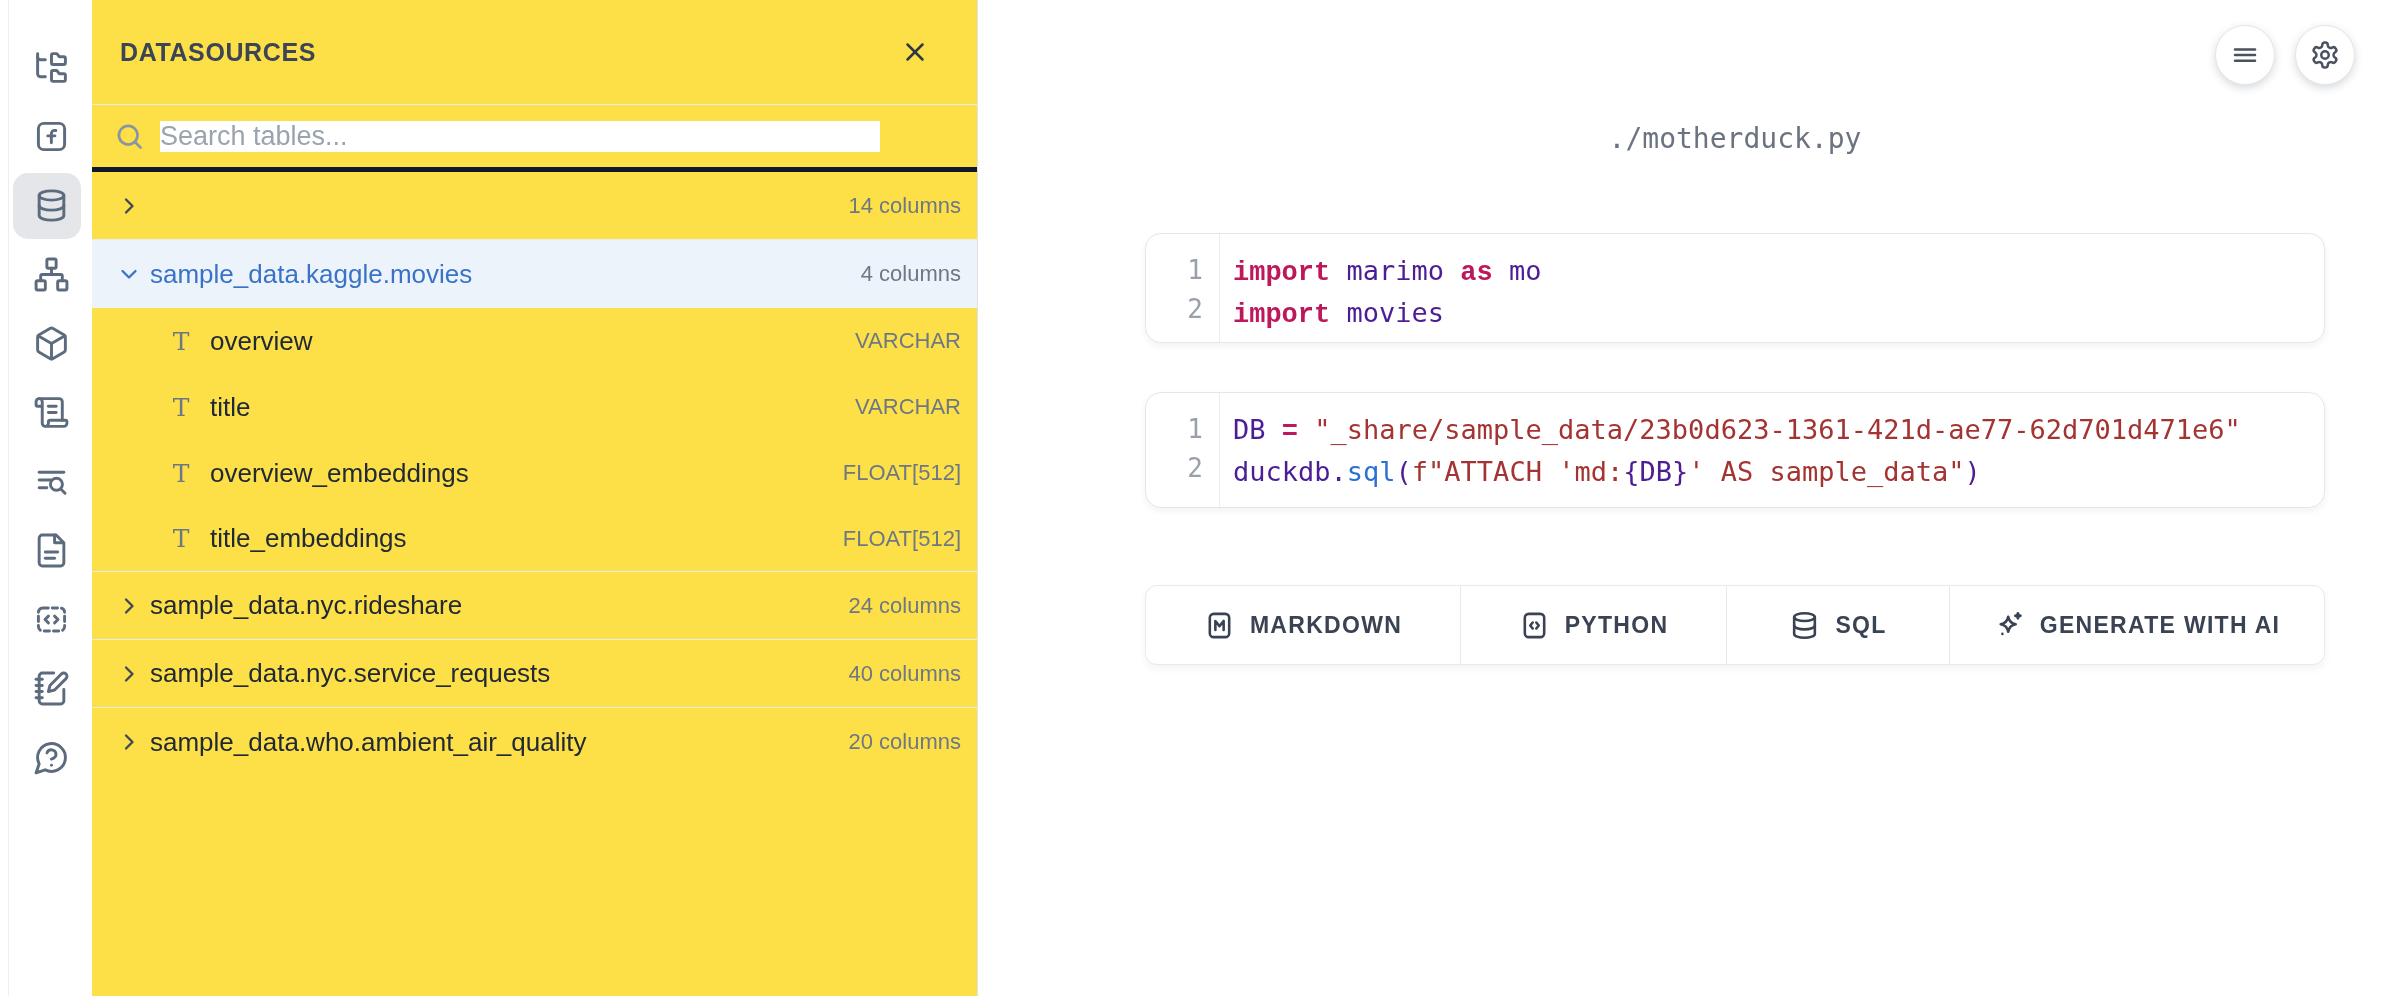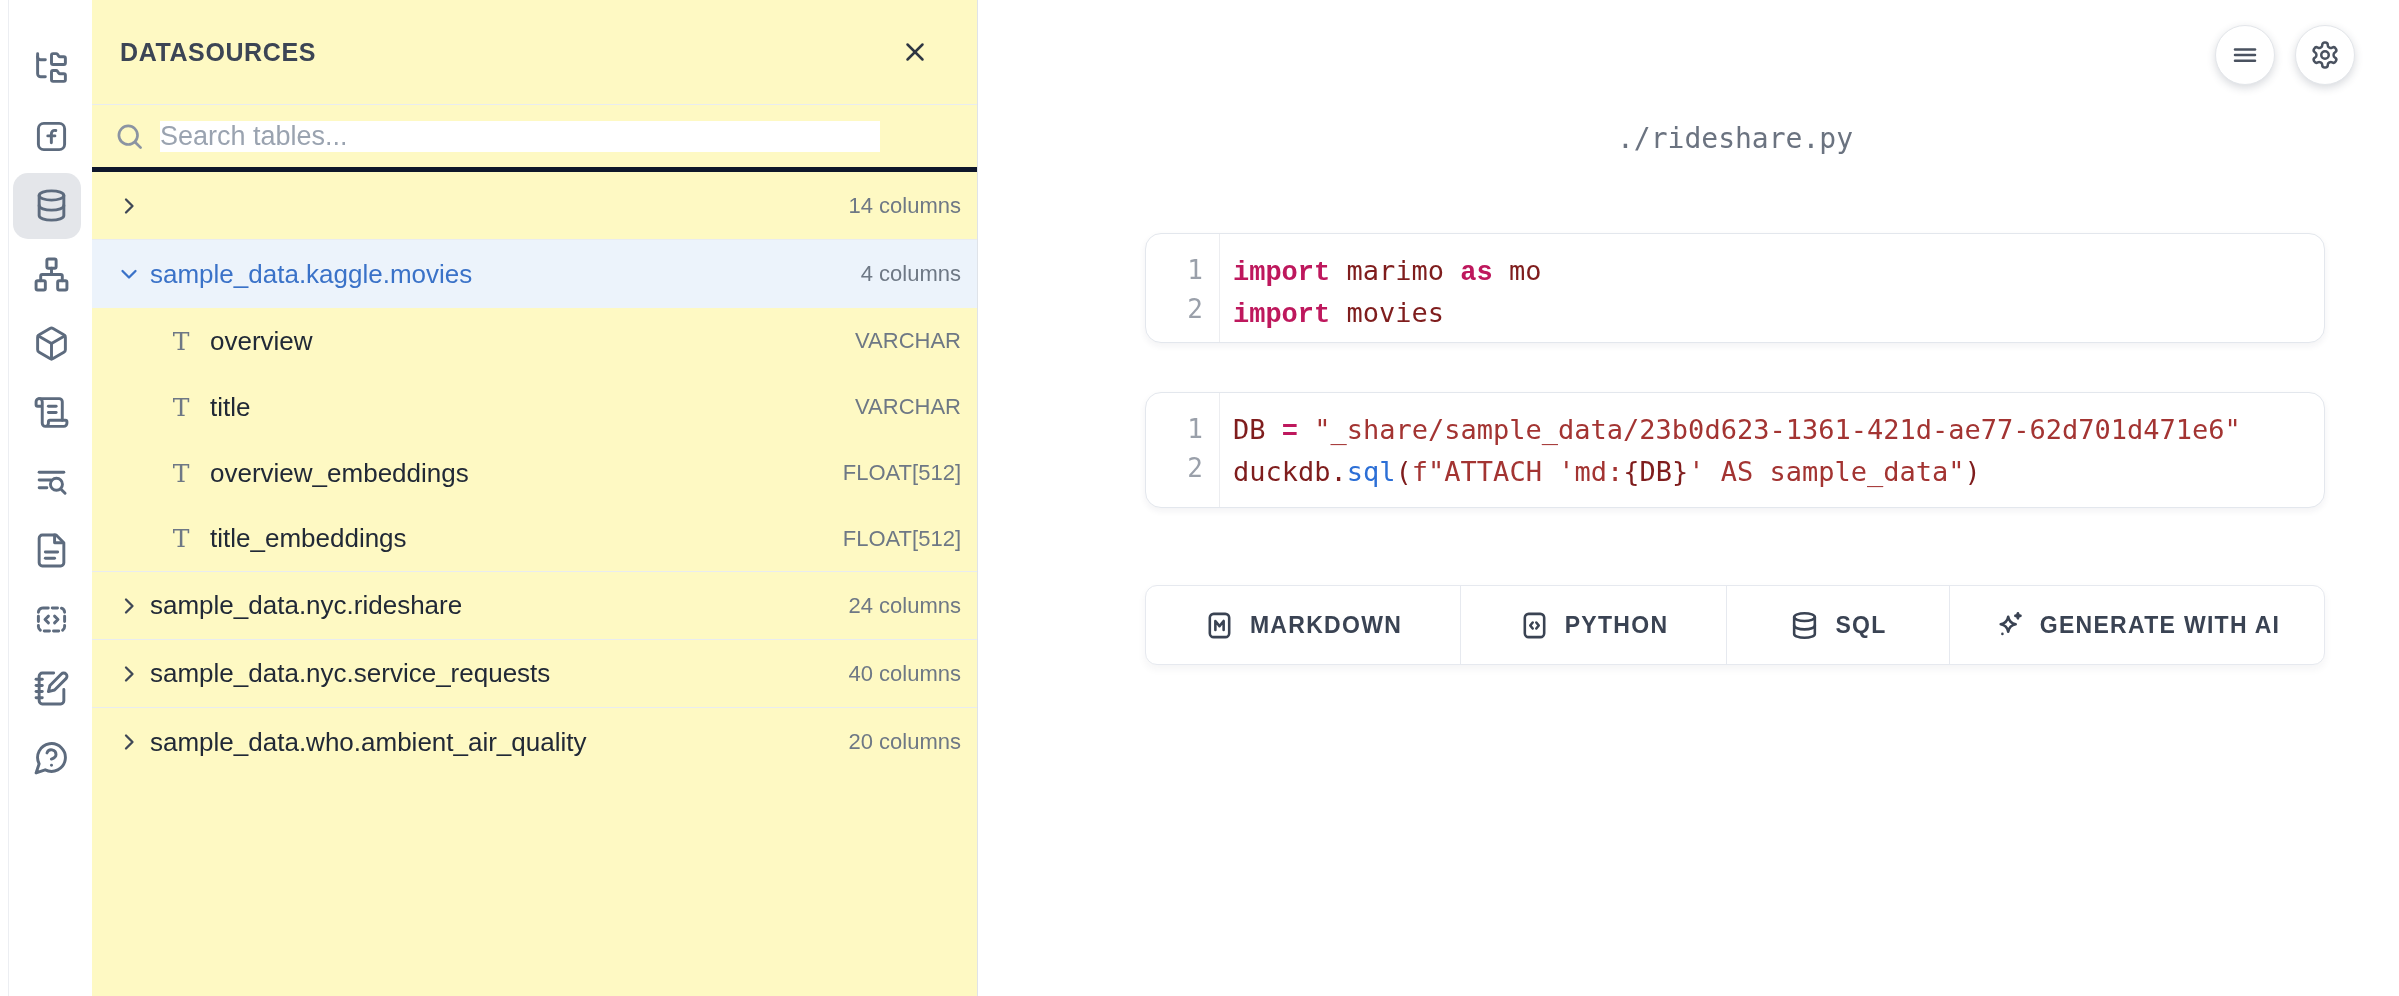--- a/index.html
+++ b/index.html
@@ -12,21 +12,21 @@
   .rail-item { position:absolute; left:0; width:84px; height:69px;
                display:flex; align-items:center; justify-content:center; cursor:pointer; }
   .rail-item svg { width:37px; height:37px; stroke:#5d6b7e; fill:none;
                    stroke-width:1.9; stroke-linecap:round; stroke-linejoin:round; }
   .rail-item.active::before { content:""; position:absolute; left:4px; top:2px;
                width:68px; height:66px; background:#e4e6ea; border-radius:15px; }
   .rail-item svg { position:relative; z-index:1; }
 
   
   .panel { position:absolute; left:92px; top:0; width:886px; height:996px;
-           background:#fef9c3; border-right:1px solid #dfe3e9; }
+           background:#fde047; border-right:1px solid #dfe3e9; }
   .panel-header { height:105px; display:flex; align-items:center;
                   justify-content:space-between; padding:0 40px 0 28px;
                   border-bottom:1px solid #e9ecf0; }
   .panel-title { font-size:25px; font-weight:bold; color:#3c4555; letter-spacing:0.6px; }
   .close-btn { width:44px; height:44px; display:flex; align-items:center;
                justify-content:center; cursor:pointer; background:none; border:none; }
   .close-btn svg { width:30px; height:30px; stroke:#2f3743; stroke-width:2;
                    stroke-linecap:round; fill:none; }
 
   .search-row { height:67px; display:flex; align-items:center;
@@ -76,21 +76,21 @@
   .gutter { width:74px; padding:17px 16px 0 0; text-align:right;
             border-right:1px solid #ecedf0; flex:none; }
   .ln { font-family:"DejaVu Sans Mono", monospace; font-size:26px; color:#9aa0aa;
         line-height:39px; }
   .code { padding:17px 0 0 13px; }
   .cl { font-family:"DejaVu Sans Mono", monospace; font-size:27px; line-height:39px;
         white-space:pre; color:#15181d; }
   .tok-kw  { color:#be185d; font-weight:bold;font-family:Liberation Mono, monospace; }
   .tok-str { color:#a33432; }
   .tok-fn  { color:#2c6fd6; }
-  .tok-txt { color:#7f1d1d; }
+  .tok-txt { color:#4c1d95; }
 
   .add-row { position:absolute; left:166px; top:585px; width:1180px; height:80px;
              background:#ffffff; border:1px solid #e6e9ef; border-radius:12px;
              box-shadow:0 4px 9px rgba(30,40,60,0.05); display:flex; overflow:hidden; }
   .add-seg { display:flex; align-items:center; justify-content:center; gap:15px;
              cursor:pointer; border-right:1px solid #e6e9ef; }
   .add-seg:last-child { border-right:none; }
   .seg-0 { flex:265; } .seg-1 { flex:314; } .seg-2 { flex:222; } .seg-3 { flex:374; }
   .add-seg svg { width:31px; height:31px; stroke:#3a4353; stroke-width:2;
                  fill:none; stroke-linecap:round; stroke-linejoin:round; flex:none; }
@@ -297,21 +297,21 @@
       </svg>
     </button>
     <button class="circle-btn">
       <svg viewBox="0 0 24 24">
         <path d="M12.22 2h-.44a2 2 0 0 0-2 2v.18a2 2 0 0 1-1 1.73l-.43.25a2 2 0 0 1-2 0l-.15-.08a2 2 0 0 0-2.73.73l-.22.38a2 2 0 0 0 .73 2.73l.15.1a2 2 0 0 1 1 1.72v.51a2 2 0 0 1-1 1.74l-.15.09a2 2 0 0 0-.73 2.73l.22.38a2 2 0 0 0 2.73.73l.15-.08a2 2 0 0 1 2 0l.43.25a2 2 0 0 1 1 1.73V20a2 2 0 0 0 2 2h.44a2 2 0 0 0 2-2v-.18a2 2 0 0 1 1-1.73l.43-.25a2 2 0 0 1 2 0l.15.08a2 2 0 0 0 2.73-.73l.22-.39a2 2 0 0 0-.73-2.73l-.15-.08a2 2 0 0 1-1-1.74v-.5a2 2 0 0 1 1-1.74l.15-.09a2 2 0 0 0 .73-2.73l-.22-.38a2 2 0 0 0-2.73-.73l-.15.08a2 2 0 0 1-2 0l-.43-.25a2 2 0 0 1-1-1.73V4a2 2 0 0 0-2-2z"></path>
         <circle cx="12" cy="12" r="3"></circle>
       </svg>
     </button>
   </div>
 
-  <div class="filename">./rideshare.py</div>
+  <div class="filename">./motherduck.py</div>
 
   <div class="cell cell-1">
     <div class="gutter">
         <div class="ln">1</div>
         <div class="ln">2</div>
       </div>
     <div class="code">
         <div class="cl"><span class="tok-kw">import</span><span class="tok-txt"> marimo </span><span class="tok-kw">as</span><span class="tok-txt"> mo</span></div>
         <div class="cl"><span class="tok-kw">import</span><span class="tok-txt"> movies</span></div>
       </div>

